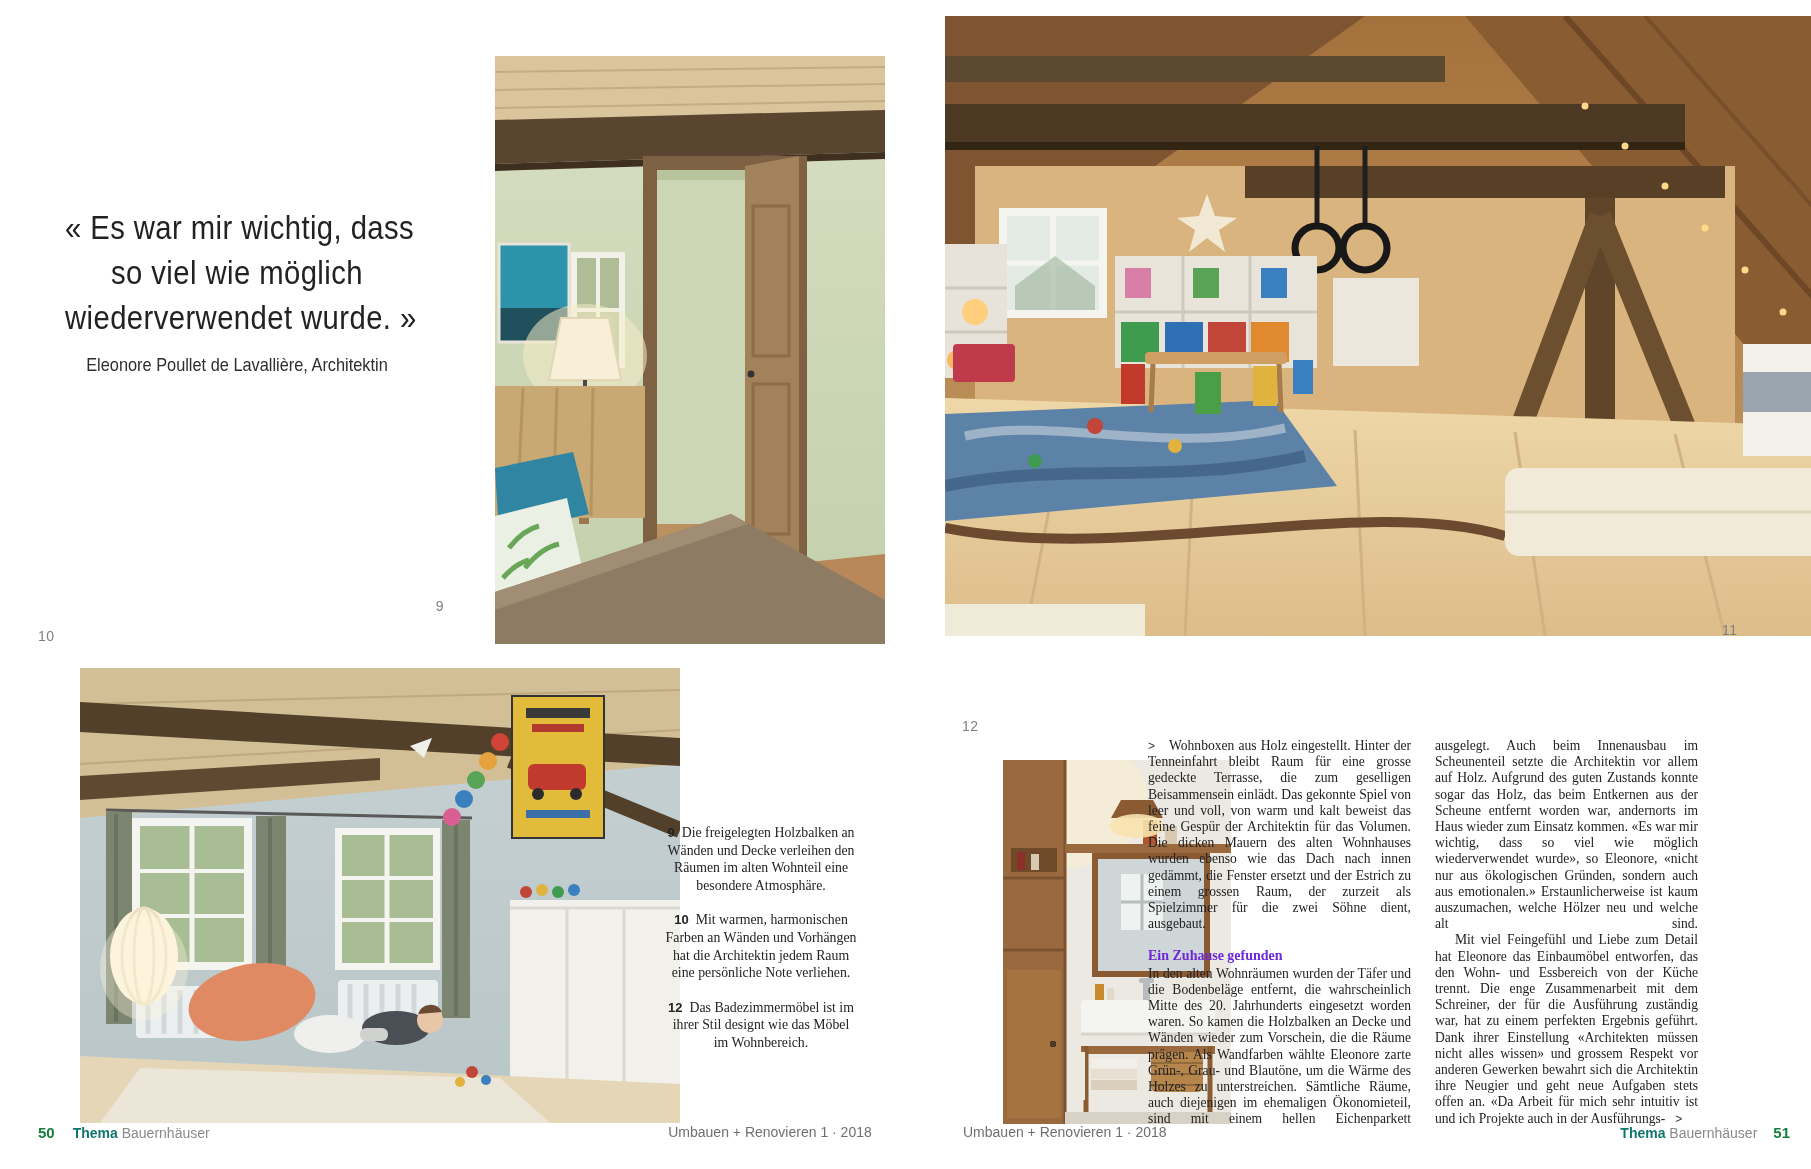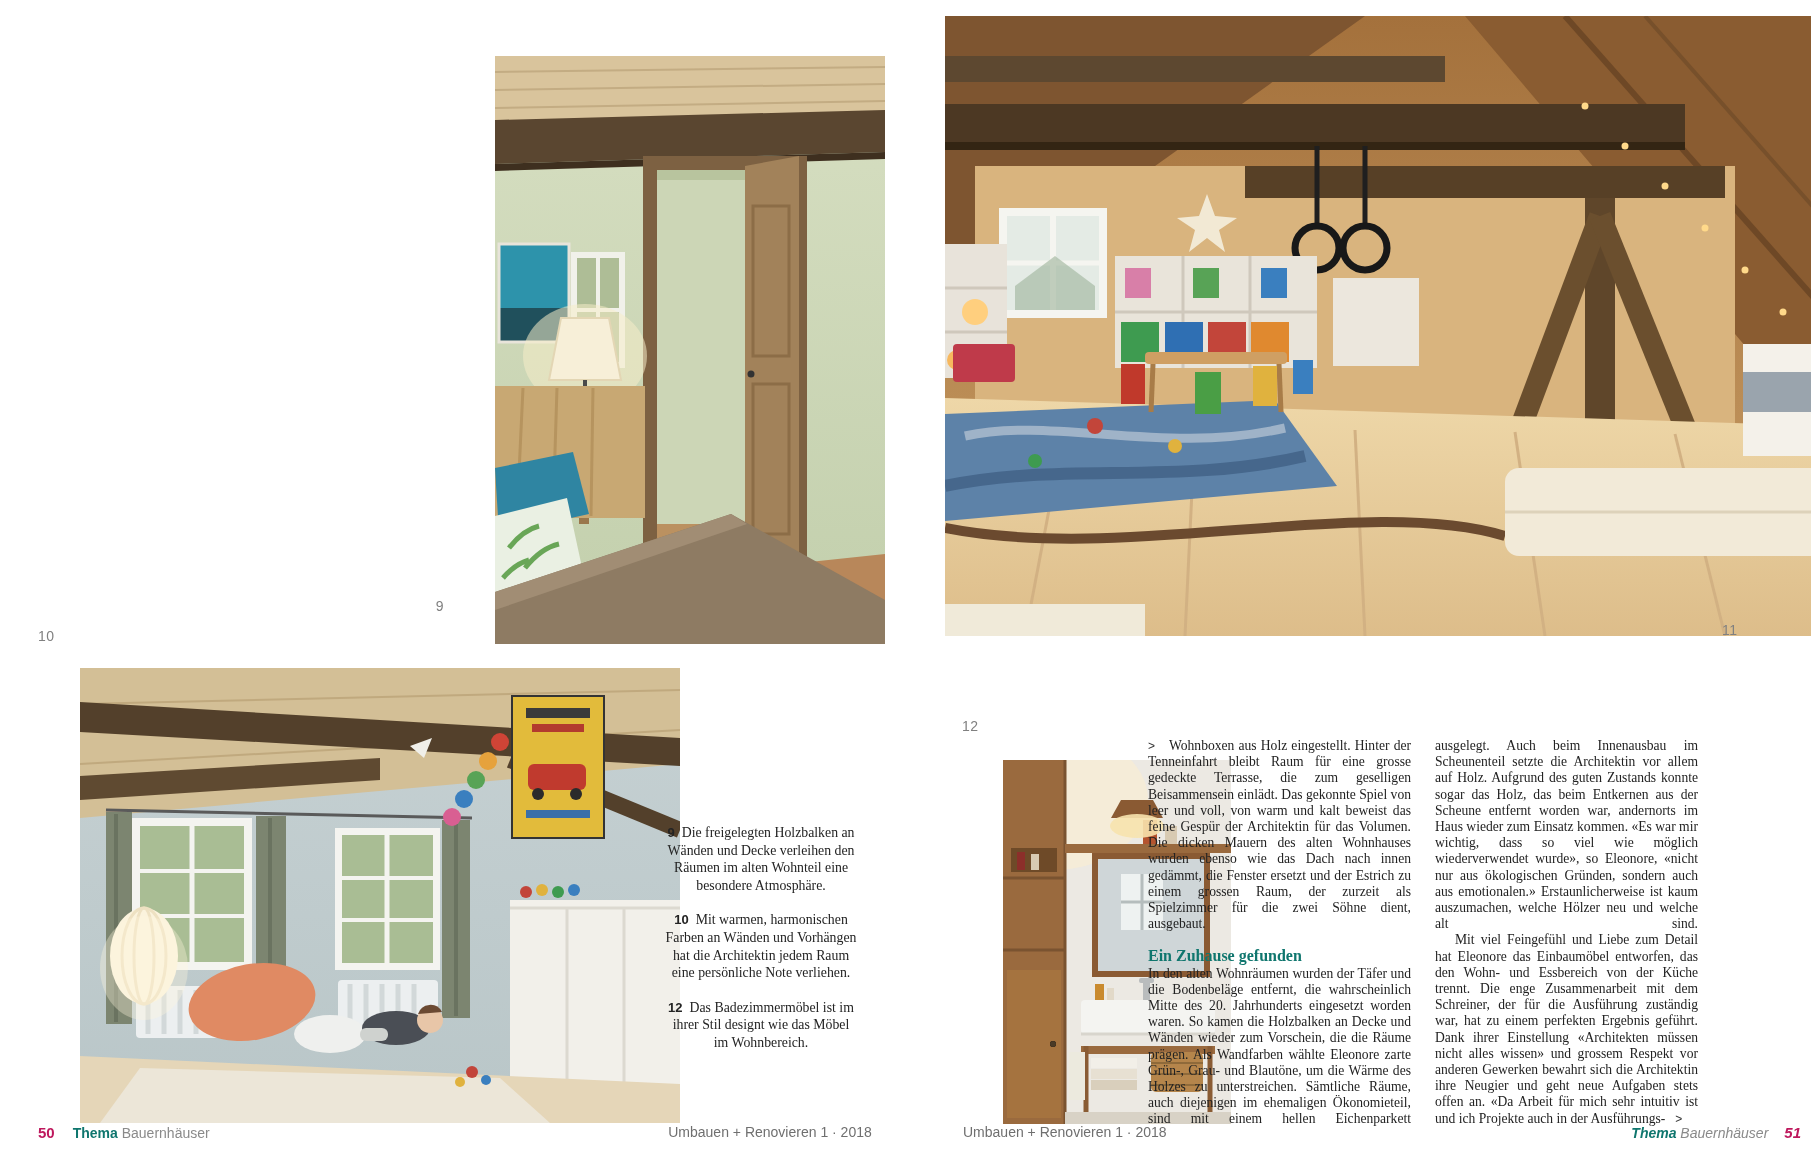--- a/index.html
+++ b/index.html
@@ -37,42 +37,50 @@
   .captions{position:absolute;left:664px;top:824px;width:194px;}
   .caption{font-size:13.8px;line-height:17.6px;color:#232323;margin:0 0 17px 0;text-align:center;}
   .caption b{font-family:"Liberation Sans",sans-serif;font-weight:bold;font-size:13px;margin-right:7px;}
   
   .bodycol{position:absolute;top:738px;width:263px;}
   #col1{left:1148px;}
   #col2{left:1435px;}
   .bp{font-size:13.6px;line-height:16.2px;text-align:justify;margin:0 0 16px 0;color:#222;}
   .bp.runon{text-align-last:justify;margin-bottom:0;}
   .bp.indent{text-indent:20px;}
-  .bhead{font-size:16px;line-height:16.2px;font-weight:bold;margin:0 0 1px 0;color:#0f766e;}
+  .bhead{font-size:14px;line-height:16.2px;font-weight:bold;margin:0 0 1px 0;color:#6d28d9;}
   .marker{font-family:"Liberation Sans",sans-serif;font-size:12px;color:#333;margin-right:14px;}
   .marker.end{margin-right:0;margin-left:10px;}
   
   .footer{
     position:absolute;top:1124px;font-family:"Liberation Sans",sans-serif;
     font-size:14px;color:#8a8a8a;font-weight:300;white-space:nowrap;
   }
-  .footer .pnum{color:#be185d;font-weight:bold;font-size:15px;margin-top:33px;}
+  .footer .pnum{color:#15803d;font-weight:bold;font-size:15px;margin-top:33px;}
   .footer .sec-b{color:#0f766e;font-weight:bold;}
   #footer-left{left:38px;}
   #footer-left .pnum{margin-right:18px;}
   #issue-left{left:640px;width:260px;text-align:center;color:#6f6f6f;}
   #issue-right{left:963px;color:#6f6f6f;}
-  #footer-right{right:10px;font-style:italic;}
+  #footer-right{right:21px;}
   #footer-right .pnum{margin-left:16px;}
 </style>
 </head>
 <body>
 
 <div class="spread">
 
+  <div class="quote-block">
+    <div class="condense">
+      <div class="q-line">« Es war mir wichtig, dass</div>
+      <div class="q-line">so viel wie möglich</div>
+      <div class="q-line">wiederverwendet wurde. »</div>
+      <div class="q-attr">Eleonore Poullet de Lavallière, Architektin</div>
+    </div>
+  </div>
 
   <figure class="photo" id="photo9">
     <svg viewBox="0 0 390 588">
       <defs>
         <linearGradient id="g9w" x1="0" y1="0" x2="0" y2="1">
           <stop offset="0" stop-color="#d7dfc2"></stop>
             <stop offset="1" stop-color="#c2cfac"></stop>
         </linearGradient>
       </defs>
       <rect width="390" height="588" fill="url(#g9w)"></rect>

